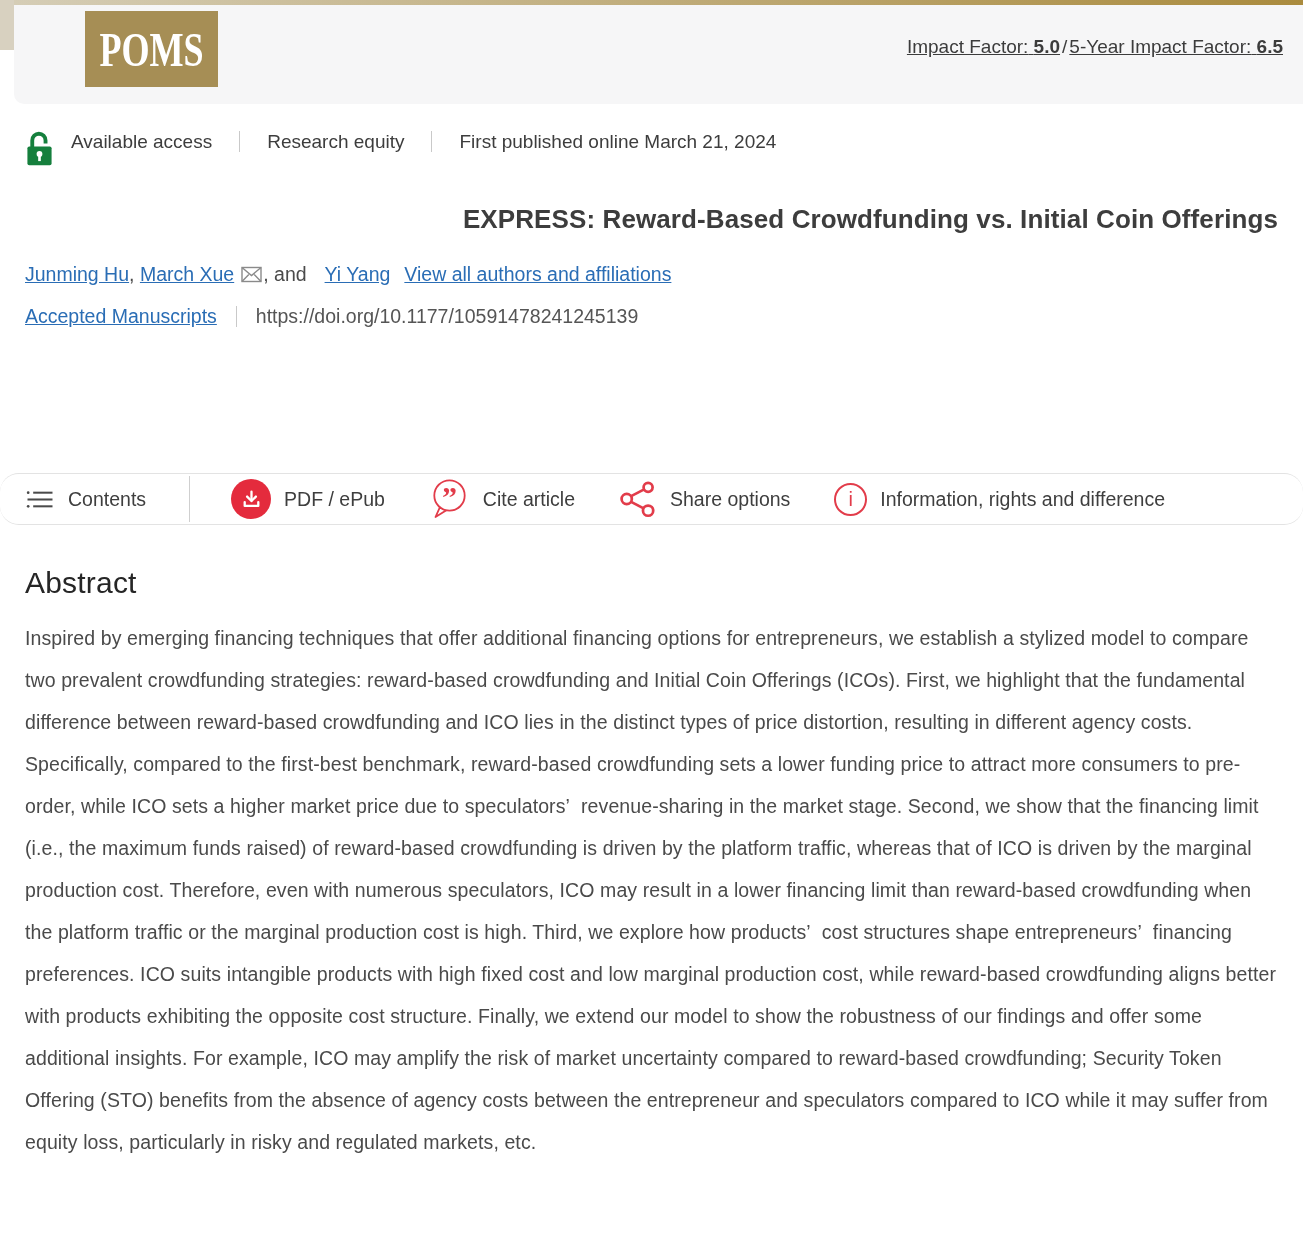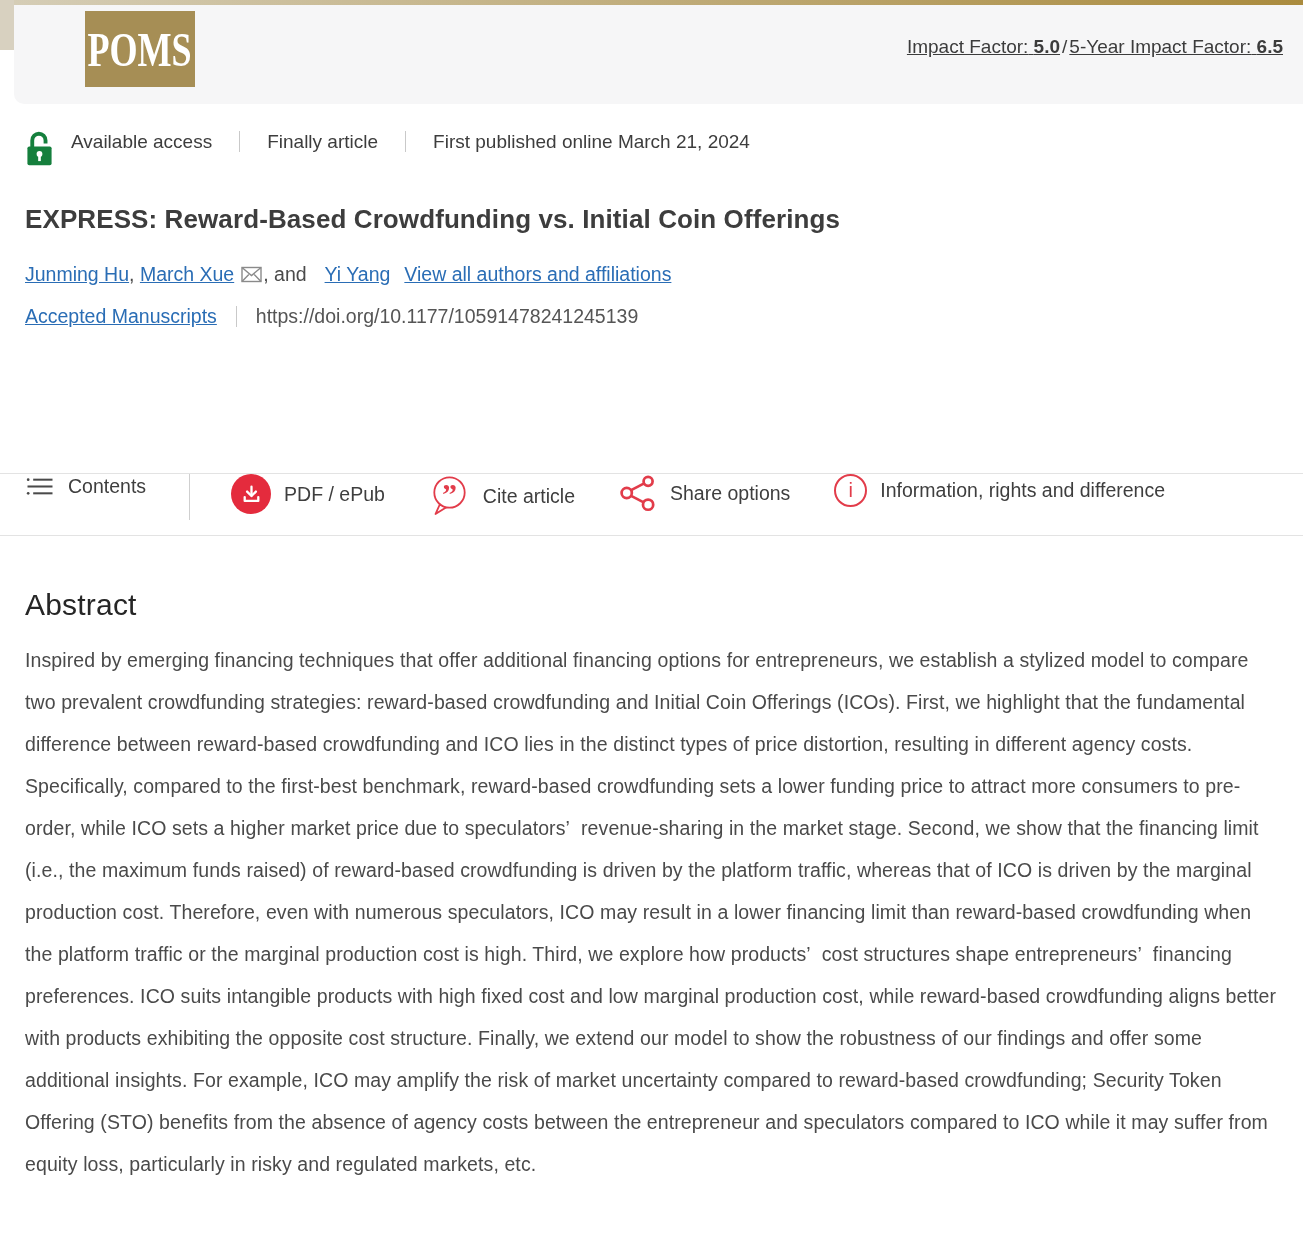--- a/index.html
+++ b/index.html
@@ -11,21 +11,21 @@
     overflow:hidden;
   }
   
   .corner-accent { position:absolute; top:0; left:0; width:14px; height:50px; background:#d8d1c0; }
   .header {
     position:absolute; top:0; left:14px; right:0; height:104px;
     background:#f6f6f7; border-radius:0 0 0 10px;
   }
   .header-topbar { height:5px; width:100%; background:linear-gradient(to right,#d5cdb6,#aa8b3e); }
   .logo {
-    position:absolute; left:71px; top:11px; width:110px; height:76px;
+    position:absolute; left:71px; top:11px; width:133px; height:76px;
     background:#a68e55; color:#ffffff;
     display:flex; align-items:center; justify-content:center;
     font-family:"Liberation Serif", serif; font-weight:700; font-size:44px;
     letter-spacing:0px; transform-origin:center;
   }
   .logo span{ display:inline-block; transform:scaleX(0.82) scaleY(1.12); }
   .impact {
     position:absolute; top:36px; right:20px; font-size:19px; color:#3c3c3c;
     white-space:nowrap;
   }
@@ -35,55 +35,55 @@
 
   
   .main { position:absolute; top:104px; left:0; right:0; padding:0 25px; }
 
   .meta-row { display:flex; align-items:flex-start; margin-top:27px; font-size:19px; color:#3d3d3d; }
   .meta-row .lock { margin-right:17px; }
   .v-divider { width:1px; height:21px; background:#c9c9c9; margin:0 27px; }
   .meta-item { white-space:nowrap; }
 
   .title {
-    margin-top:31px; font-size:26px; font-weight:700; color:#3d3d3d; letter-spacing:0.1px;
+    margin-top:31px; font-size:26px; font-weight:700; color:#3d3d3d; letter-spacing:0.1px;text-align:right;
   }
 
   .authors-row { margin-top:28px; font-size:19.5px; color:#4a4a4a; display:flex; align-items:center; }
   a.blue-link { color:#2a6db5; text-decoration:underline; cursor:pointer; }
   .authors-row .envelope { margin:0 1px 0 7px; position:relative; top:2px; }
   .authors-row .and-sep { margin-right:18px; }
   .authors-row .view-all { margin-left:14px; }
 
   .doi-row { margin-top:19px; font-size:19.5px; display:flex; align-items:center; }
   .doi-row .v-divider { margin:0 19px; }
   .doi-text { color:#555555; }
 
   
   .toolbar {
-    margin-top:17px; height:63px;
+    margin-top:17px; height:52px;
     border-top:1px solid #e3e3e3; border-bottom:1px solid #e3e3e3;
-    display:flex; align-items:flex-start; padding:0 25px;
+    display:flex; align-items:center; padding:0 25px;border-radius:19px;
   }
   .tool-item { display:flex; align-items:center; cursor:pointer; color:#3e3e3e; font-size:19.5px; white-space:nowrap; }
   .tool-item .ticon { margin-right:13px; display:flex; align-items:center; }
   .toolbar .tool-divider { width:1px; height:46px; background:#cfcfcf; margin:0 41px 0 43px; }
   .gap-lg { margin-right:44px; }
   .pdf-circle {
     width:40px; height:40px; border-radius:50%; background:#e42b3d;
     display:flex; align-items:center; justify-content:center;
   }
   .info-circle {
     width:33px; height:33px; border-radius:50%; border:2px solid #e23c4a;
     color:#e23c4a; font-size:20px; display:flex; align-items:center; justify-content:center;
     font-weight:400;
   }
 
   
-  .abstract-heading { margin-top:68px; font-size:30px; font-weight:400; color:#262626; letter-spacing:0.2px; }
+  .abstract-heading { margin-top:46px; font-size:30px; font-weight:400; color:#262626; letter-spacing:0.2px; }
   .abstract-body {
     margin-top:17px; font-size:19.5px; line-height:42px; color:#4a4a4a;
     max-width:1256px; letter-spacing:0.1px;
   }
 </style>
 </head>
 <body>
 
 <div class="corner-accent"></div>
 
@@ -103,21 +103,21 @@
     <span class="lock">
       <svg width="29" height="37" viewBox="0 0 24 30">
         <path d="M6 13 V7.5 A5.5 5.5 0 0 1 17 7.5 V10" fill="none" stroke="#157f3d" stroke-width="3.2"></path>
         <rect x="2" y="12.5" width="20" height="15.5" rx="1.5" fill="#157f3d"></rect>
         <circle cx="12" cy="18.7" r="2.4" fill="#ffffff"></circle>
         <rect x="10.9" y="19.8" width="2.2" height="4.8" fill="#ffffff"></rect>
       </svg>
     </span>
     <span class="meta-item">Available access</span>
     <span class="v-divider"></span>
-    <span class="meta-item">Finally article</span>
+    <span class="meta-item">Research equity</span>
     <span class="v-divider"></span>
     <span class="meta-item">First published online March 21, 2024</span>
   </div>
 
   <h1 class="title">EXPRESS: Reward-Based Crowdfunding vs. Initial Coin Offerings</h1>
 
   <div class="authors-row">
     <a class="blue-link">Junming Hu</a><span>,</span>&nbsp;
     <a class="blue-link">March Xue</a><span class="envelope"><svg width="21" height="17" viewBox="0 0 21 17" fill="none" stroke="#8a8a8a" stroke-width="1.4">
         <rect x="1" y="1.5" width="19" height="14"></rect>

